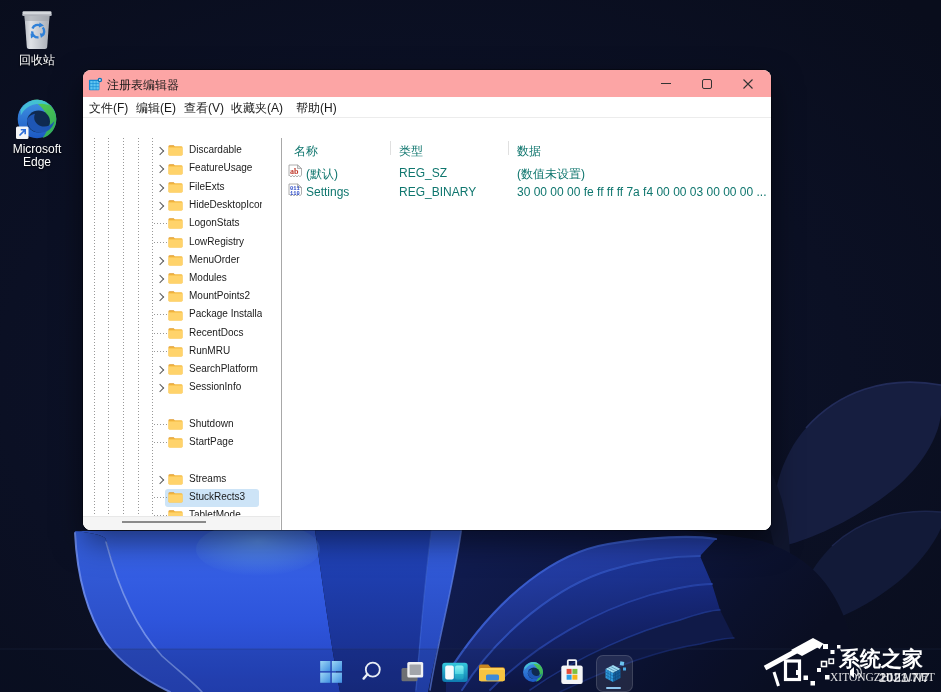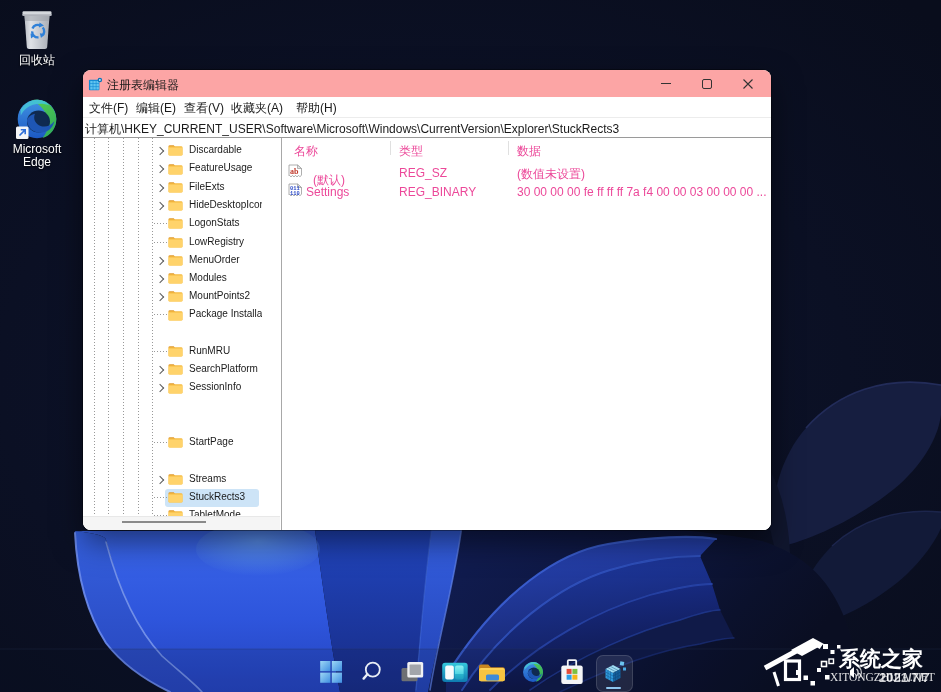--- a/index.html
+++ b/index.html
@@ -24,21 +24,21 @@
 .trow{position:absolute;left:8px;height:18px;width:250px;font-size:10px;color:#1a1a1a;}
 .trow .lbl{position:absolute;left:98px;top:2px;white-space:nowrap;}
 .trow .hl{position:absolute;left:74px;top:0px;height:18px;border-radius:3px;background:#cde4f7;}
 .chev{position:absolute;left:66px;top:6px;width:5px;height:5px;border-top:1.4px solid #5a5a5a;border-right:1.4px solid #5a5a5a;transform:rotate(45deg);}
 .fold{position:absolute;left:77px;top:2.2px;width:15px;height:12px;}
 #vscroll{position:absolute;right:1px;top:0;width:17px;bottom:13px;background:#f9f9f9;}
 #vthumb{position:absolute;left:8px;top:202px;width:2px;height:35px;background:#8a8a8a;}
 #hscroll{position:absolute;left:0;bottom:0;width:197px;height:13px;background:#f5f5f5;border-top:1px solid #e8e8e8;}
 #hthumb{position:absolute;left:39px;top:4px;height:2px;width:84px;background:#8a8a8a;}
 #divider{position:absolute;left:198px;top:0;width:1px;bottom:0;background:#a8a8a8;}
-#rpane{position:absolute;left:199px;top:0;right:0;bottom:0;background:#fff;font-size:12px;color:#ec4899;}
+#rpane{position:absolute;left:199px;top:0;right:0;bottom:0;background:#fff;font-size:12px;color:#0f766e;}
 .hdrline{position:absolute;top:3px;width:1px;height:14px;background:#e0e0e0;}
 
 #taskbar{position:absolute;left:0;top:649px;width:941px;height:43px;}
 .tico{position:absolute;top:8px;width:30px;height:30px;}
 
 #wm{position:absolute;left:755px;top:615px;width:186px;height:77px;}
 </style></head>
 <body>
 <svg id="wall" viewBox="0 0 941 692" preserveAspectRatio="none">
  <defs>
@@ -227,23 +227,20 @@
         </svg>
   </div>
  </div>
  <div id="menubar">
   <span class="mi" style="left:6px;">文件(F)</span>
   <span class="mi" style="left:53px;">编辑(E)</span>
   <span class="mi" style="left:101px;">查看(V)</span>
   <span class="mi" style="left:148px;">收藏夹(A)</span>
   <span class="mi" style="left:213px;">帮助(H)</span>
  </div>
- <div id="addr">
-      <div id="addrtext">计算机\HKEY_CURRENT_USER\Software\Microsoft\Windows\CurrentVersion\Explorer\StuckRects3</div>
-    </div>
  <div id="content">
   <div id="tree">
         <div class="trow" style="top:-14.1px;">
           <svg class="fold" width="15" height="12" viewBox="0 0 15 12">
             <path d="M0.5,2.6 a1.3,1.3 0 0 1 1.3,-1.3 l4,0 l1.5,1.9 l-6.8,0 z" fill="#e09a2f"></path>
             <rect x="0.5" y="2.2" width="14" height="9.3" rx="1.3" fill="#f5bb41"></rect>
             <path d="M0.5,3.4 l14,0 l0,6.8 a1.3,1.3 0 0 1 -1.3,1.3 l-11.4,0 a1.3,1.3 0 0 1 -1.3,-1.3 z" fill="#ffd36b"></path>
           </svg>
           <span class="lbl">Desktop</span>
         </div>
@@ -330,20 +327,29 @@
         </div>
         <div class="trow" style="top:168.4px;">
           <div style="position:absolute;left:63px;top:8px;width:13px;height:1px;background-image:repeating-linear-gradient(to right,#999 0 1px,transparent 1px 3px);"></div>
           <svg class="fold" width="15" height="12" viewBox="0 0 15 12">
             <path d="M0.5,2.6 a1.3,1.3 0 0 1 1.3,-1.3 l4,0 l1.5,1.9 l-6.8,0 z" fill="#e09a2f"></path>
             <rect x="0.5" y="2.2" width="14" height="9.3" rx="1.3" fill="#f5bb41"></rect>
             <path d="M0.5,3.4 l14,0 l0,6.8 a1.3,1.3 0 0 1 -1.3,1.3 l-11.4,0 a1.3,1.3 0 0 1 -1.3,-1.3 z" fill="#ffd36b"></path>
           </svg>
           <span class="lbl">Package Installati</span>
         </div>
+        <div class="trow" style="top:186.7px;">
+          <div style="position:absolute;left:63px;top:8px;width:13px;height:1px;background-image:repeating-linear-gradient(to right,#999 0 1px,transparent 1px 3px);"></div>
+          <svg class="fold" width="15" height="12" viewBox="0 0 15 12">
+            <path d="M0.5,2.6 a1.3,1.3 0 0 1 1.3,-1.3 l4,0 l1.5,1.9 l-6.8,0 z" fill="#e09a2f"></path>
+            <rect x="0.5" y="2.2" width="14" height="9.3" rx="1.3" fill="#f5bb41"></rect>
+            <path d="M0.5,3.4 l14,0 l0,6.8 a1.3,1.3 0 0 1 -1.3,1.3 l-11.4,0 a1.3,1.3 0 0 1 -1.3,-1.3 z" fill="#ffd36b"></path>
+          </svg>
+          <span class="lbl">RecentDocs</span>
+        </div>
         <div class="trow" style="top:204.9px;padding-left:8px;">
           <div style="position:absolute;left:63px;top:8px;width:13px;height:1px;background-image:repeating-linear-gradient(to right,#999 0 1px,transparent 1px 3px);"></div>
           <svg class="fold" width="15" height="12" viewBox="0 0 15 12">
             <path d="M0.5,2.6 a1.3,1.3 0 0 1 1.3,-1.3 l4,0 l1.5,1.9 l-6.8,0 z" fill="#e09a2f"></path>
             <rect x="0.5" y="2.2" width="14" height="9.3" rx="1.3" fill="#f5bb41"></rect>
             <path d="M0.5,3.4 l14,0 l0,6.8 a1.3,1.3 0 0 1 -1.3,1.3 l-11.4,0 a1.3,1.3 0 0 1 -1.3,-1.3 z" fill="#ffd36b"></path>
           </svg>
           <span class="lbl">RunMRU</span>
         </div>
         <div class="trow" style="top:223.2px;">
@@ -356,20 +362,29 @@
           <span class="lbl">SearchPlatform</span>
         </div>
         <div class="trow" style="top:241.4px;">
           <div class="chev"></div>
           <svg class="fold" width="15" height="12" viewBox="0 0 15 12">
             <path d="M0.5,2.6 a1.3,1.3 0 0 1 1.3,-1.3 l4,0 l1.5,1.9 l-6.8,0 z" fill="#e09a2f"></path>
             <rect x="0.5" y="2.2" width="14" height="9.3" rx="1.3" fill="#f5bb41"></rect>
             <path d="M0.5,3.4 l14,0 l0,6.8 a1.3,1.3 0 0 1 -1.3,1.3 l-11.4,0 a1.3,1.3 0 0 1 -1.3,-1.3 z" fill="#ffd36b"></path>
           </svg>
           <span class="lbl">SessionInfo</span>
+        </div>
+        <div class="trow" style="top:277.9px;">
+          <div style="position:absolute;left:63px;top:8px;width:13px;height:1px;background-image:repeating-linear-gradient(to right,#999 0 1px,transparent 1px 3px);"></div>
+          <svg class="fold" width="15" height="12" viewBox="0 0 15 12">
+            <path d="M0.5,2.6 a1.3,1.3 0 0 1 1.3,-1.3 l4,0 l1.5,1.9 l-6.8,0 z" fill="#e09a2f"></path>
+            <rect x="0.5" y="2.2" width="14" height="9.3" rx="1.3" fill="#f5bb41"></rect>
+            <path d="M0.5,3.4 l14,0 l0,6.8 a1.3,1.3 0 0 1 -1.3,1.3 l-11.4,0 a1.3,1.3 0 0 1 -1.3,-1.3 z" fill="#ffd36b"></path>
+          </svg>
+          <span class="lbl">Shutdown</span>
         </div>
         <div class="trow" style="top:296.2px;text-align:center;">
           <div style="position:absolute;left:63px;top:8px;width:13px;height:1px;background-image:repeating-linear-gradient(to right,#999 0 1px,transparent 1px 3px);"></div>
           <svg class="fold" width="15" height="12" viewBox="0 0 15 12">
             <path d="M0.5,2.6 a1.3,1.3 0 0 1 1.3,-1.3 l4,0 l1.5,1.9 l-6.8,0 z" fill="#e09a2f"></path>
             <rect x="0.5" y="2.2" width="14" height="9.3" rx="1.3" fill="#f5bb41"></rect>
             <path d="M0.5,3.4 l14,0 l0,6.8 a1.3,1.3 0 0 1 -1.3,1.3 l-11.4,0 a1.3,1.3 0 0 1 -1.3,-1.3 z" fill="#ffd36b"></path>
           </svg>
           <span class="lbl">StartPage</span>
         </div>
@@ -413,21 +428,21 @@
    <div style="position:absolute;left:12px;top:5px;">名称</div>
    <div style="position:absolute;left:117px;top:5px;">类型</div>
    <div style="position:absolute;left:235px;top:5px;">数据</div>
    <div class="hdrline" style="left:108px;"></div>
    <div class="hdrline" style="left:226px;"></div>
    <svg style="position:absolute;left:6px;top:26px;" width="15" height="15" viewBox="0 0 15 15">
           <path d="M1,1 L9.5,1 L13.5,4.5 L13.5,11 L12,12.8 L10.5,11.3 L9,13 L7.5,11.3 L6,13 L4.5,11.3 L3,13 L1.5,11.3 L1,11.8 Z" fill="#fff" stroke="#9a9a9a" stroke-width="0.8"></path>
           <path d="M9.5,1 L9.5,4.5 L13.5,4.5 Z" fill="#e8e8e8" stroke="#9a9a9a" stroke-width="0.7"></path>
           <text x="2" y="9.5" font-size="8" font-weight="bold" fill="#c0392b" font-family="Liberation Serif">ab</text>
         </svg>
-   <div style="position:absolute;left:31px;top:28px;margin-top:6px;">(默认)</div>
+   <div style="position:absolute;left:24px;top:28px;">(默认)</div>
    <div style="position:absolute;left:117px;top:28px;">REG_SZ</div>
    <div style="position:absolute;left:235px;top:28px;">(数值未设置)</div>
    <svg style="position:absolute;left:6px;top:45px;" width="15" height="15" viewBox="0 0 15 15">
           <path d="M1,1 L9.5,1 L13.5,4.5 L13.5,11 L12,12.8 L10.5,11.3 L9,13 L7.5,11.3 L6,13 L4.5,11.3 L3,13 L1.5,11.3 L1,11.8 Z" fill="#fff" stroke="#9a9a9a" stroke-width="0.8"></path>
           <path d="M9.5,1 L9.5,4.5 L13.5,4.5 Z" fill="#e8e8e8" stroke="#9a9a9a" stroke-width="0.7"></path>
           <text x="2" y="6.8" font-size="5.4" font-weight="bold" fill="#2a49c8" font-family="Liberation Mono">011</text>
           <text x="2" y="12" font-size="5.4" font-weight="bold" fill="#2a49c8" font-family="Liberation Mono">110</text>
         </svg>
    <div style="position:absolute;left:24px;top:47px;">Settings</div>
    <div style="position:absolute;left:117px;top:47px;">REG_BINARY</div>

